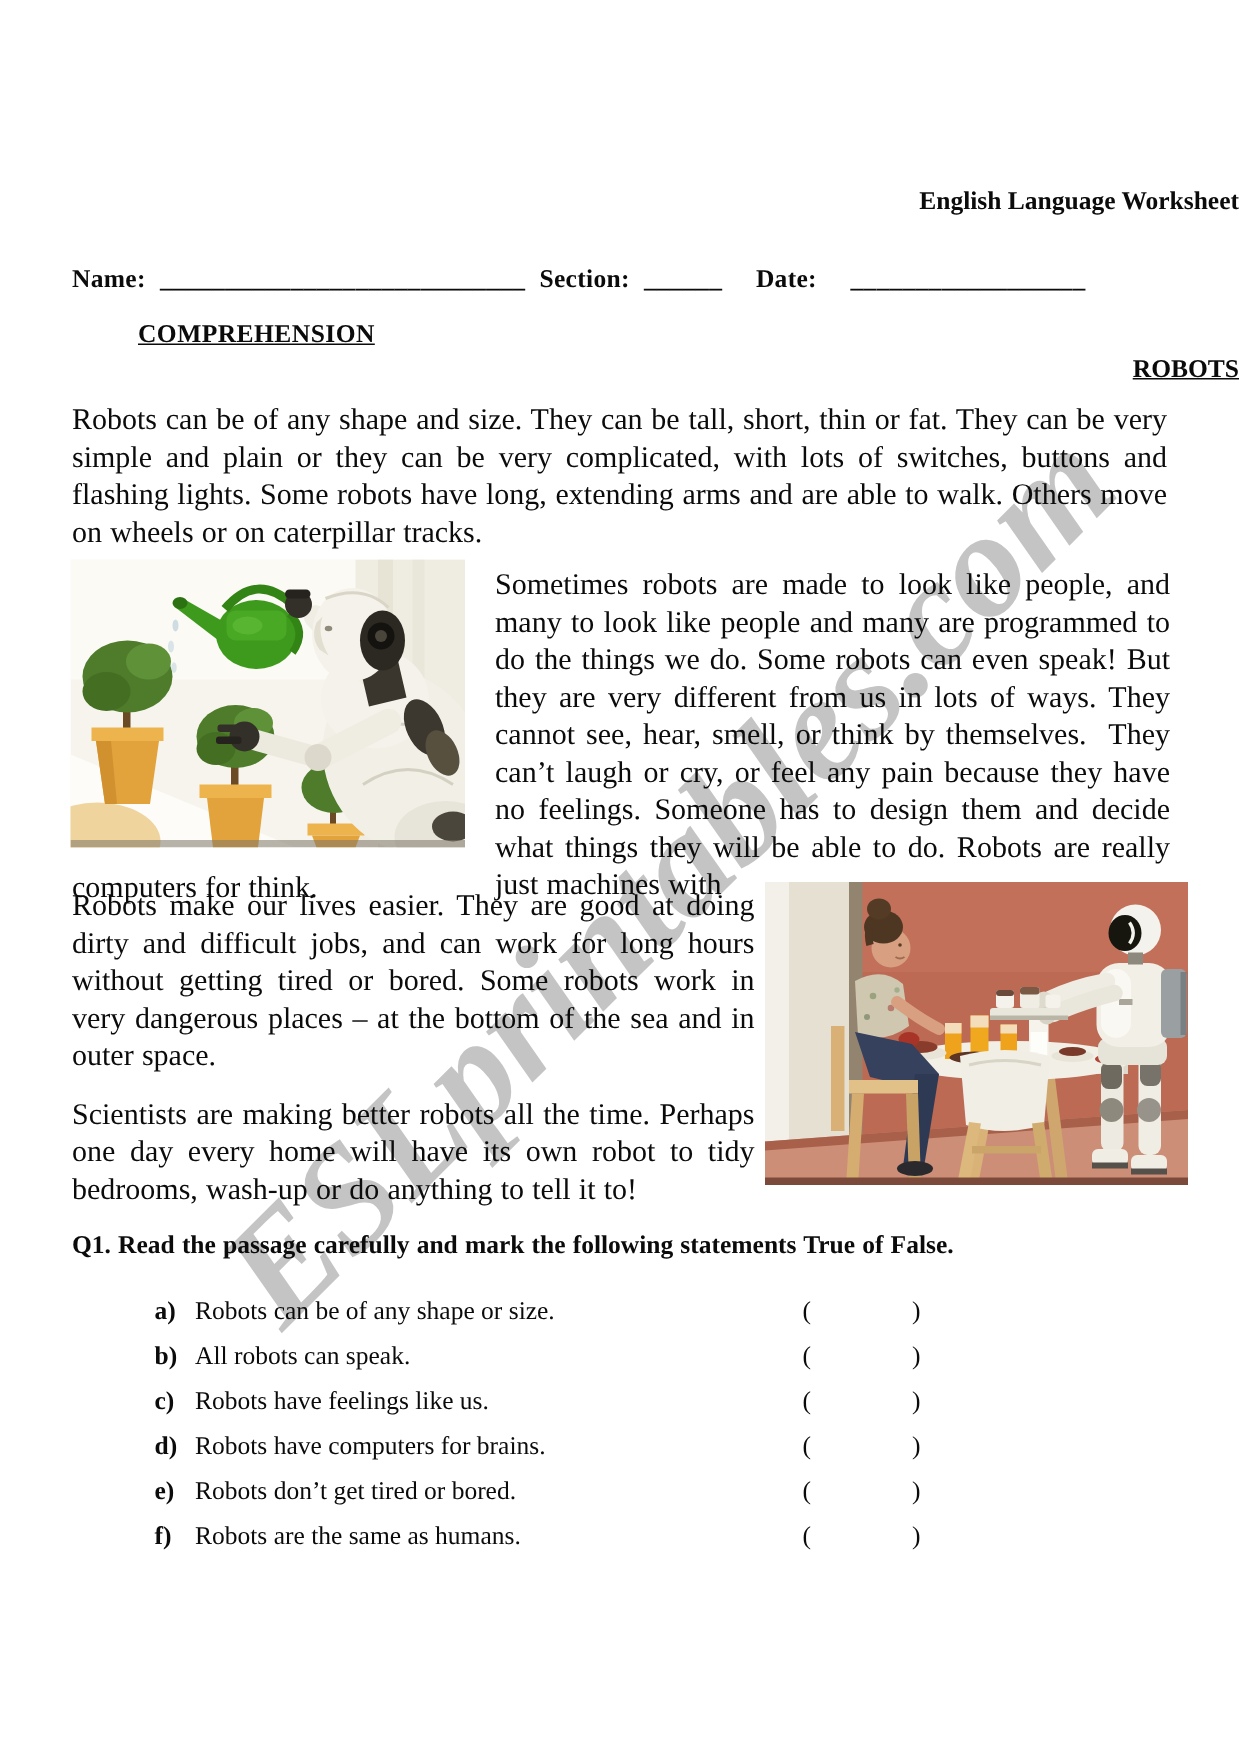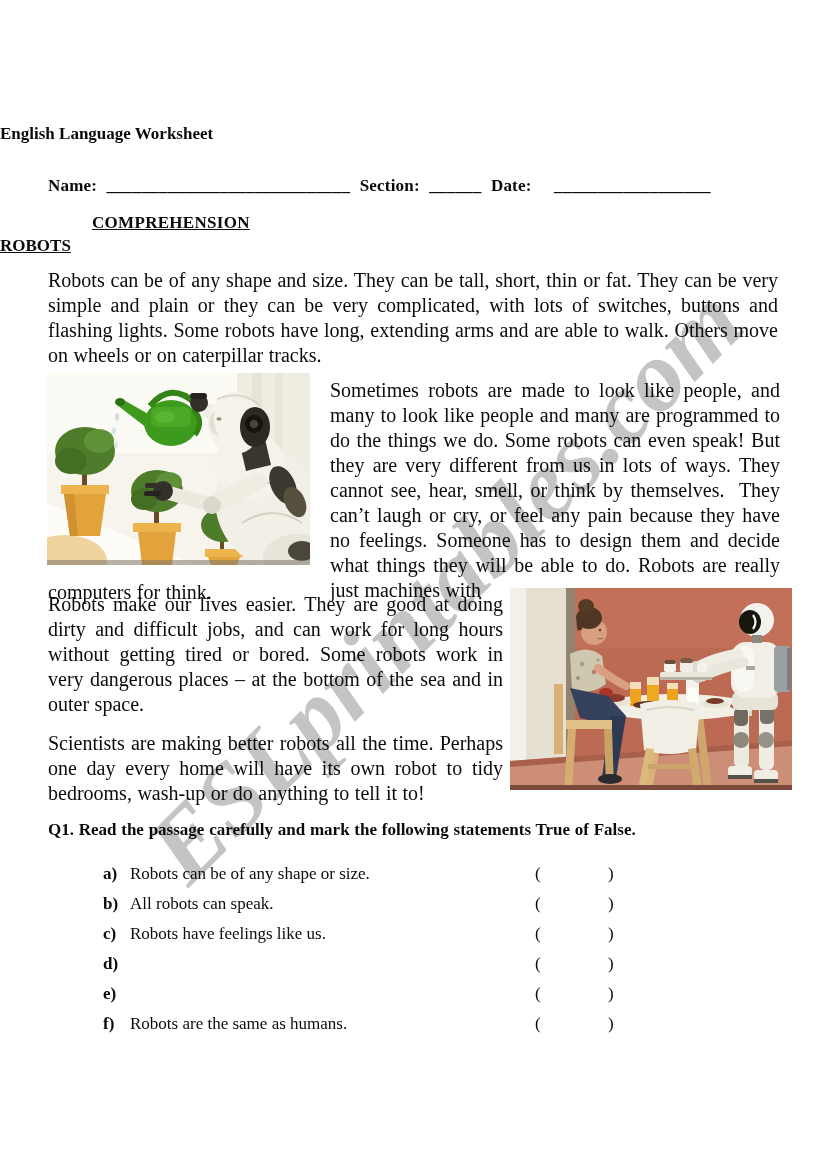--- a/index.html
+++ b/index.html
@@ -6,21 +6,21 @@
   html,body { background:#ffffff; }
   .page {
     position:relative;
     width:826px; height:1169px;
     background:#ffffff;
     font-family:"Liberation Serif","DejaVu Serif",serif;
     color:#0b0b0b;
     overflow:hidden;
   }
   .abs { position:absolute; }
-  .center { left:0; right:0; text-align:left; }
+  .center { left:0; right:0; text-align:right; }
   .doc-title { top:124px; font-size:17px; font-weight:bold; }
   .doc-subtitle { top:149px; font-size:17px; font-weight:bold; }
   .name-line { top:176px; left:48px; width:730px; font-size:17px; font-weight:bold; white-space:nowrap; letter-spacing:0.2px; }
   .comprehension { top:213px; left:48px; font-size:17px; font-weight:bold; text-decoration:underline; letter-spacing:0.3px;margin-left:44px; }
   .passage-title { top:236px; font-size:17px; font-weight:bold; text-decoration:underline; }
   .para {
     font-size:20px; line-height:25px; text-align:justify;
     word-spacing:0.5px; z-index:3;
   }
   .para1 { top:268px; left:48px; width:730px; }
@@ -62,21 +62,21 @@
 <div class="page">
 
   <div class="watermark">ESLprintables.com</div>
 
   <div class="abs center doc-title textlayer">English Language Worksheet</div>
 
   <div class="abs name-line textlayer">
     <span style="margin-right: 5px;">Name:</span>
     <span style="margin-right: 5px;">____________________________</span>
     <span style="margin-right: 5px;">Section:</span>
-    <span style="margin-right: 5px;">______</span>
+    <span style="margin-right: 18px;">______</span>
     <span style="margin-right: 18px;">Date:</span>
     <span style="margin-right: 20px;">__________________</span>
   </div>
 
   <div class="abs comprehension textlayer">COMPREHENSION</div>
   <div class="abs center passage-title textlayer">ROBOTS</div>
 
   <div class="abs para para1">Robots can be of any shape and size. They can be tall, short, thin or fat. They can be very simple and plain or they can be very complicated, with lots of switches, buttons and flashing lights. Some robots have long, extending arms and are able to walk. Others move on wheels or on caterpillar tracks.</div>
   <div class="abs para para2">Sometimes robots are made to look like people, and many to look like people and many are programmed to do the things we do. Some robots can even speak! But they are very different from us in lots of ways. They cannot see, hear, smell, or think by themselves.&nbsp; They can’t laugh or cry, or feel any pain because they have no feelings. Someone has to design them and decide what things they will be able to do. Robots are really just machines with</div>
   <div class="abs para para2cont">computers for think.</div>
@@ -271,25 +271,27 @@
     <span class="tf-close">)</span>
   </div>
   <div class="tf-row" style="top:924px">
     <span class="tf-letter">c)</span>
     <span class="tf-text">Robots have feelings like us.</span>
     <span class="tf-open">(</span>
     <span class="tf-close">)</span>
   </div>
   <div class="tf-row" style="top:954px">
     <span class="tf-letter">d)</span>
+    <span class="tf-text">Robots have computers for brains.</span>
     <span class="tf-open">(</span>
     <span class="tf-close">)</span>
   </div>
   <div class="tf-row" style="top:984px">
     <span class="tf-letter">e)</span>
+    <span class="tf-text">Robots don’t get tired or bored.</span>
     <span class="tf-open">(</span>
     <span class="tf-close">)</span>
   </div>
   <div class="tf-row" style="top:1014px">
     <span class="tf-letter">f)</span>
     <span class="tf-text">Robots are the same as humans.</span>
     <span class="tf-open">(</span>
     <span class="tf-close">)</span>
   </div>
 

